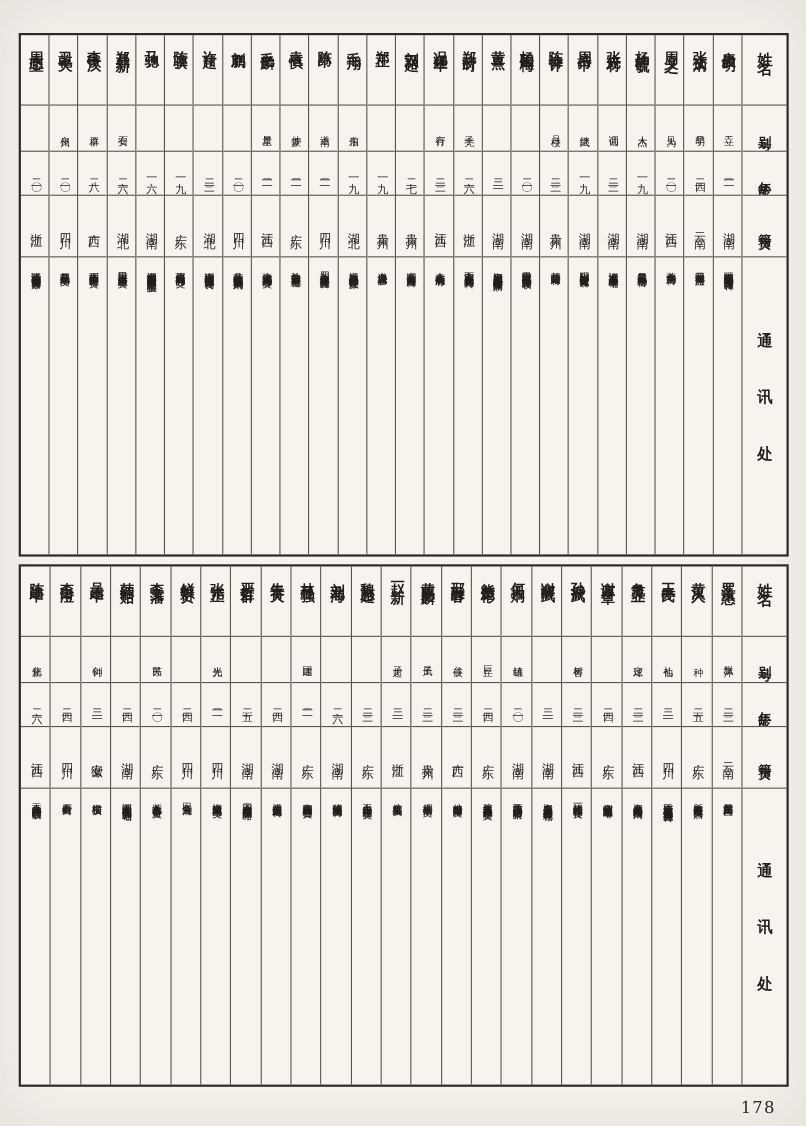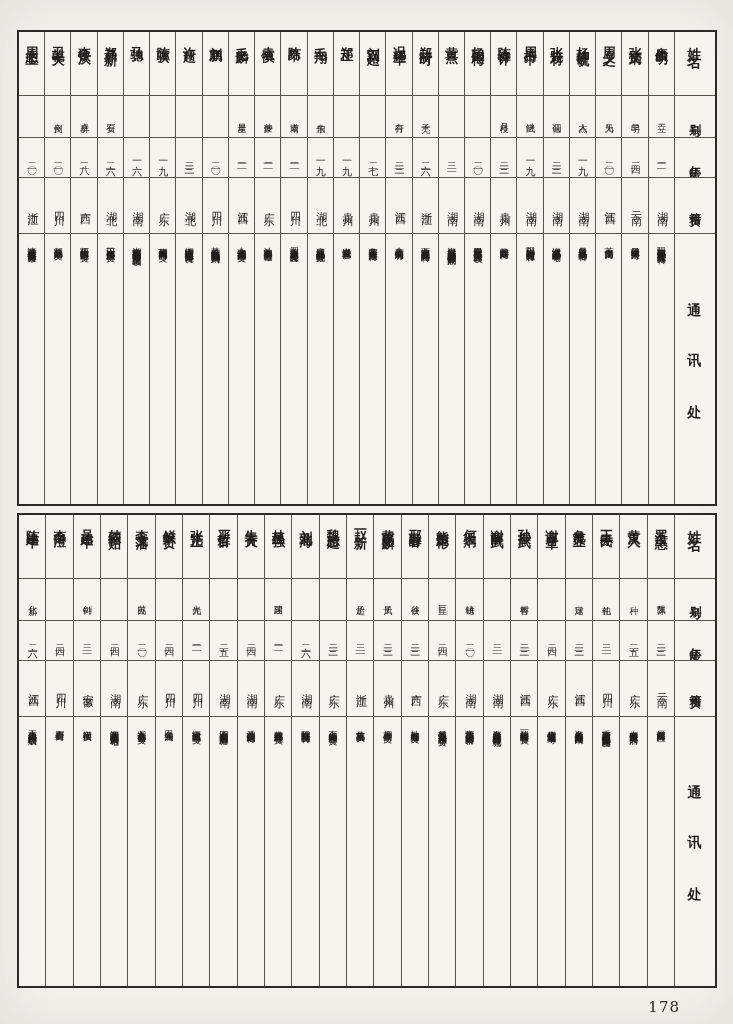--- a/index.html
+++ b/index.html
@@ -57,21 +57,21 @@
   .r-native .vtext{font-size:11px;letter-spacing:3px;}
   .r-addr  .vtext{font-size:9px;line-height:1.18;letter-spacing:0.5px;}
   .head-col .vtext{font-weight:700;}
   .head-col .r-name  .vtext{font-size:14px;letter-spacing:8px;}
   .head-col .r-alias .vtext{font-size:12px;letter-spacing:3px;}
   .head-col .r-age   .vtext{font-size:12px;letter-spacing:3px;}
   .head-col .r-native .vtext{font-size:12px;letter-spacing:3px;}
   .head-col .r-addr{align-items:center;padding-top:0;}
   .head-col .r-addr .vtext{font-size:14px;line-height:1;letter-spacing:52px;}
   .page-num{
-    position:absolute;right:53px;bottom:8px;
+    position:absolute;right:28px;bottom:8px;
     font-size:15px;color:#2b2822;letter-spacing:1px;margin-left:16px;
   }
 </style>
 </head>
 <body>
 
 <div class="page">
   <div class="table-wrap">
 
     <section class="block">

